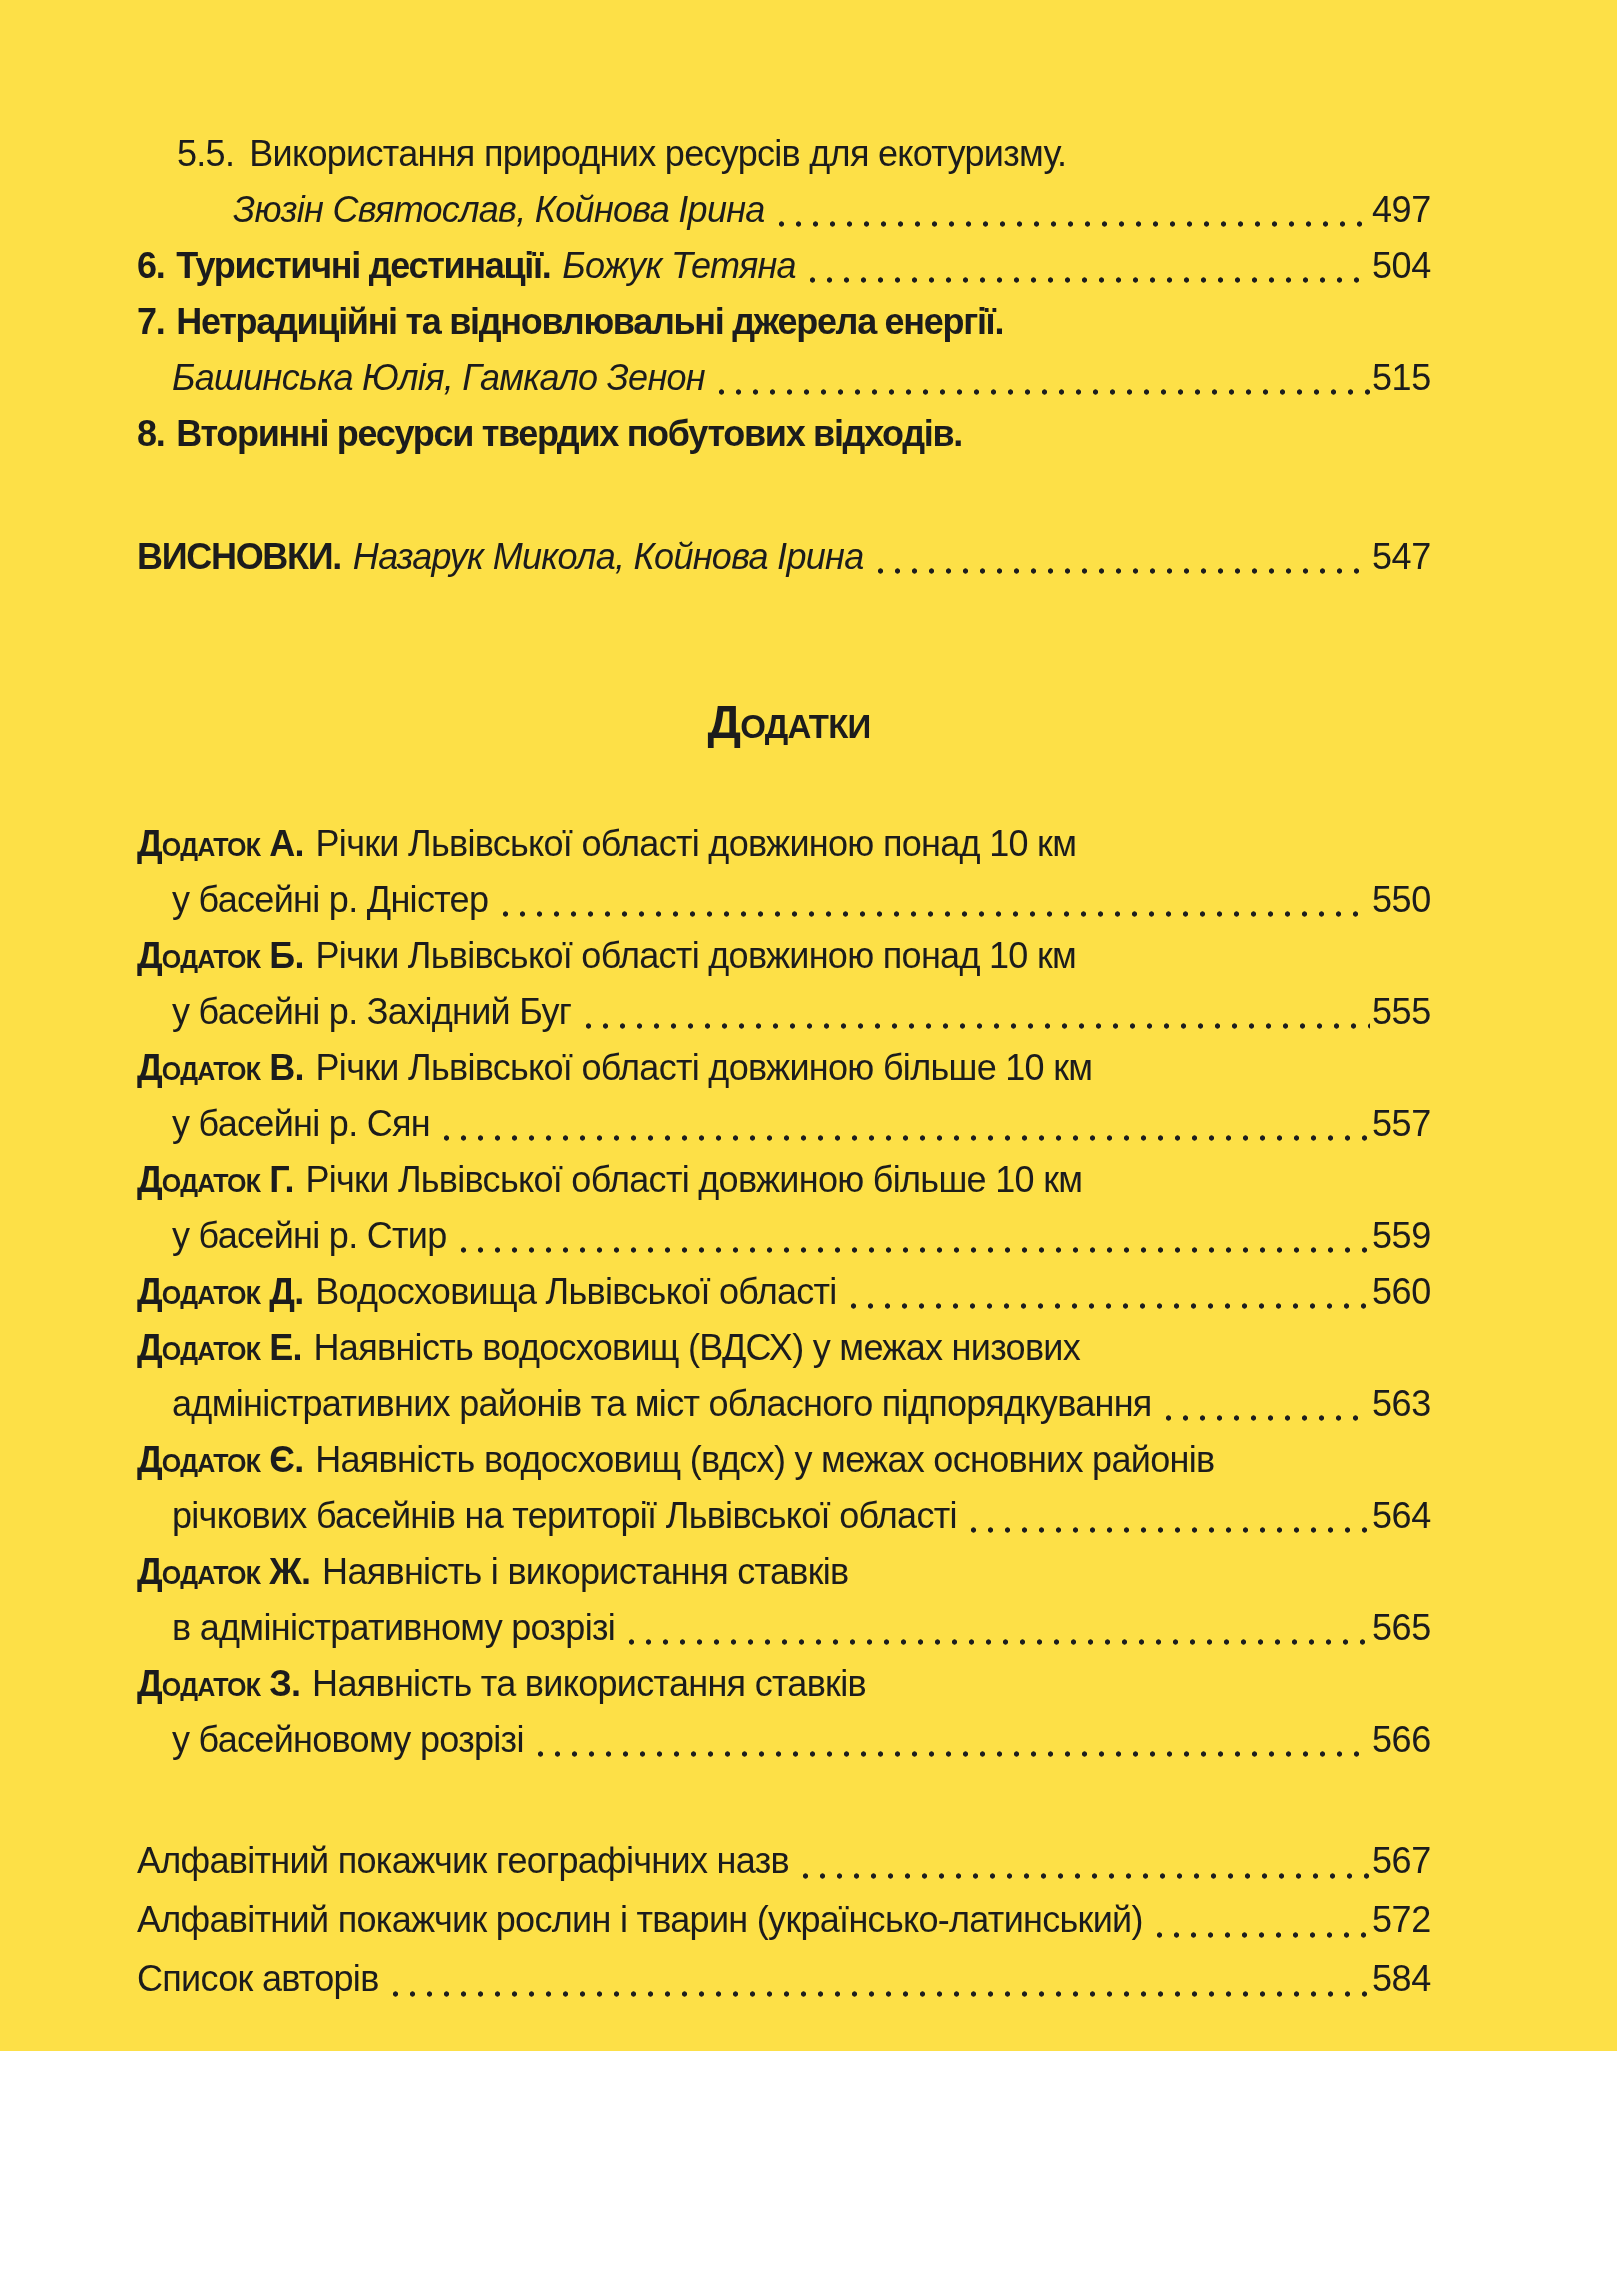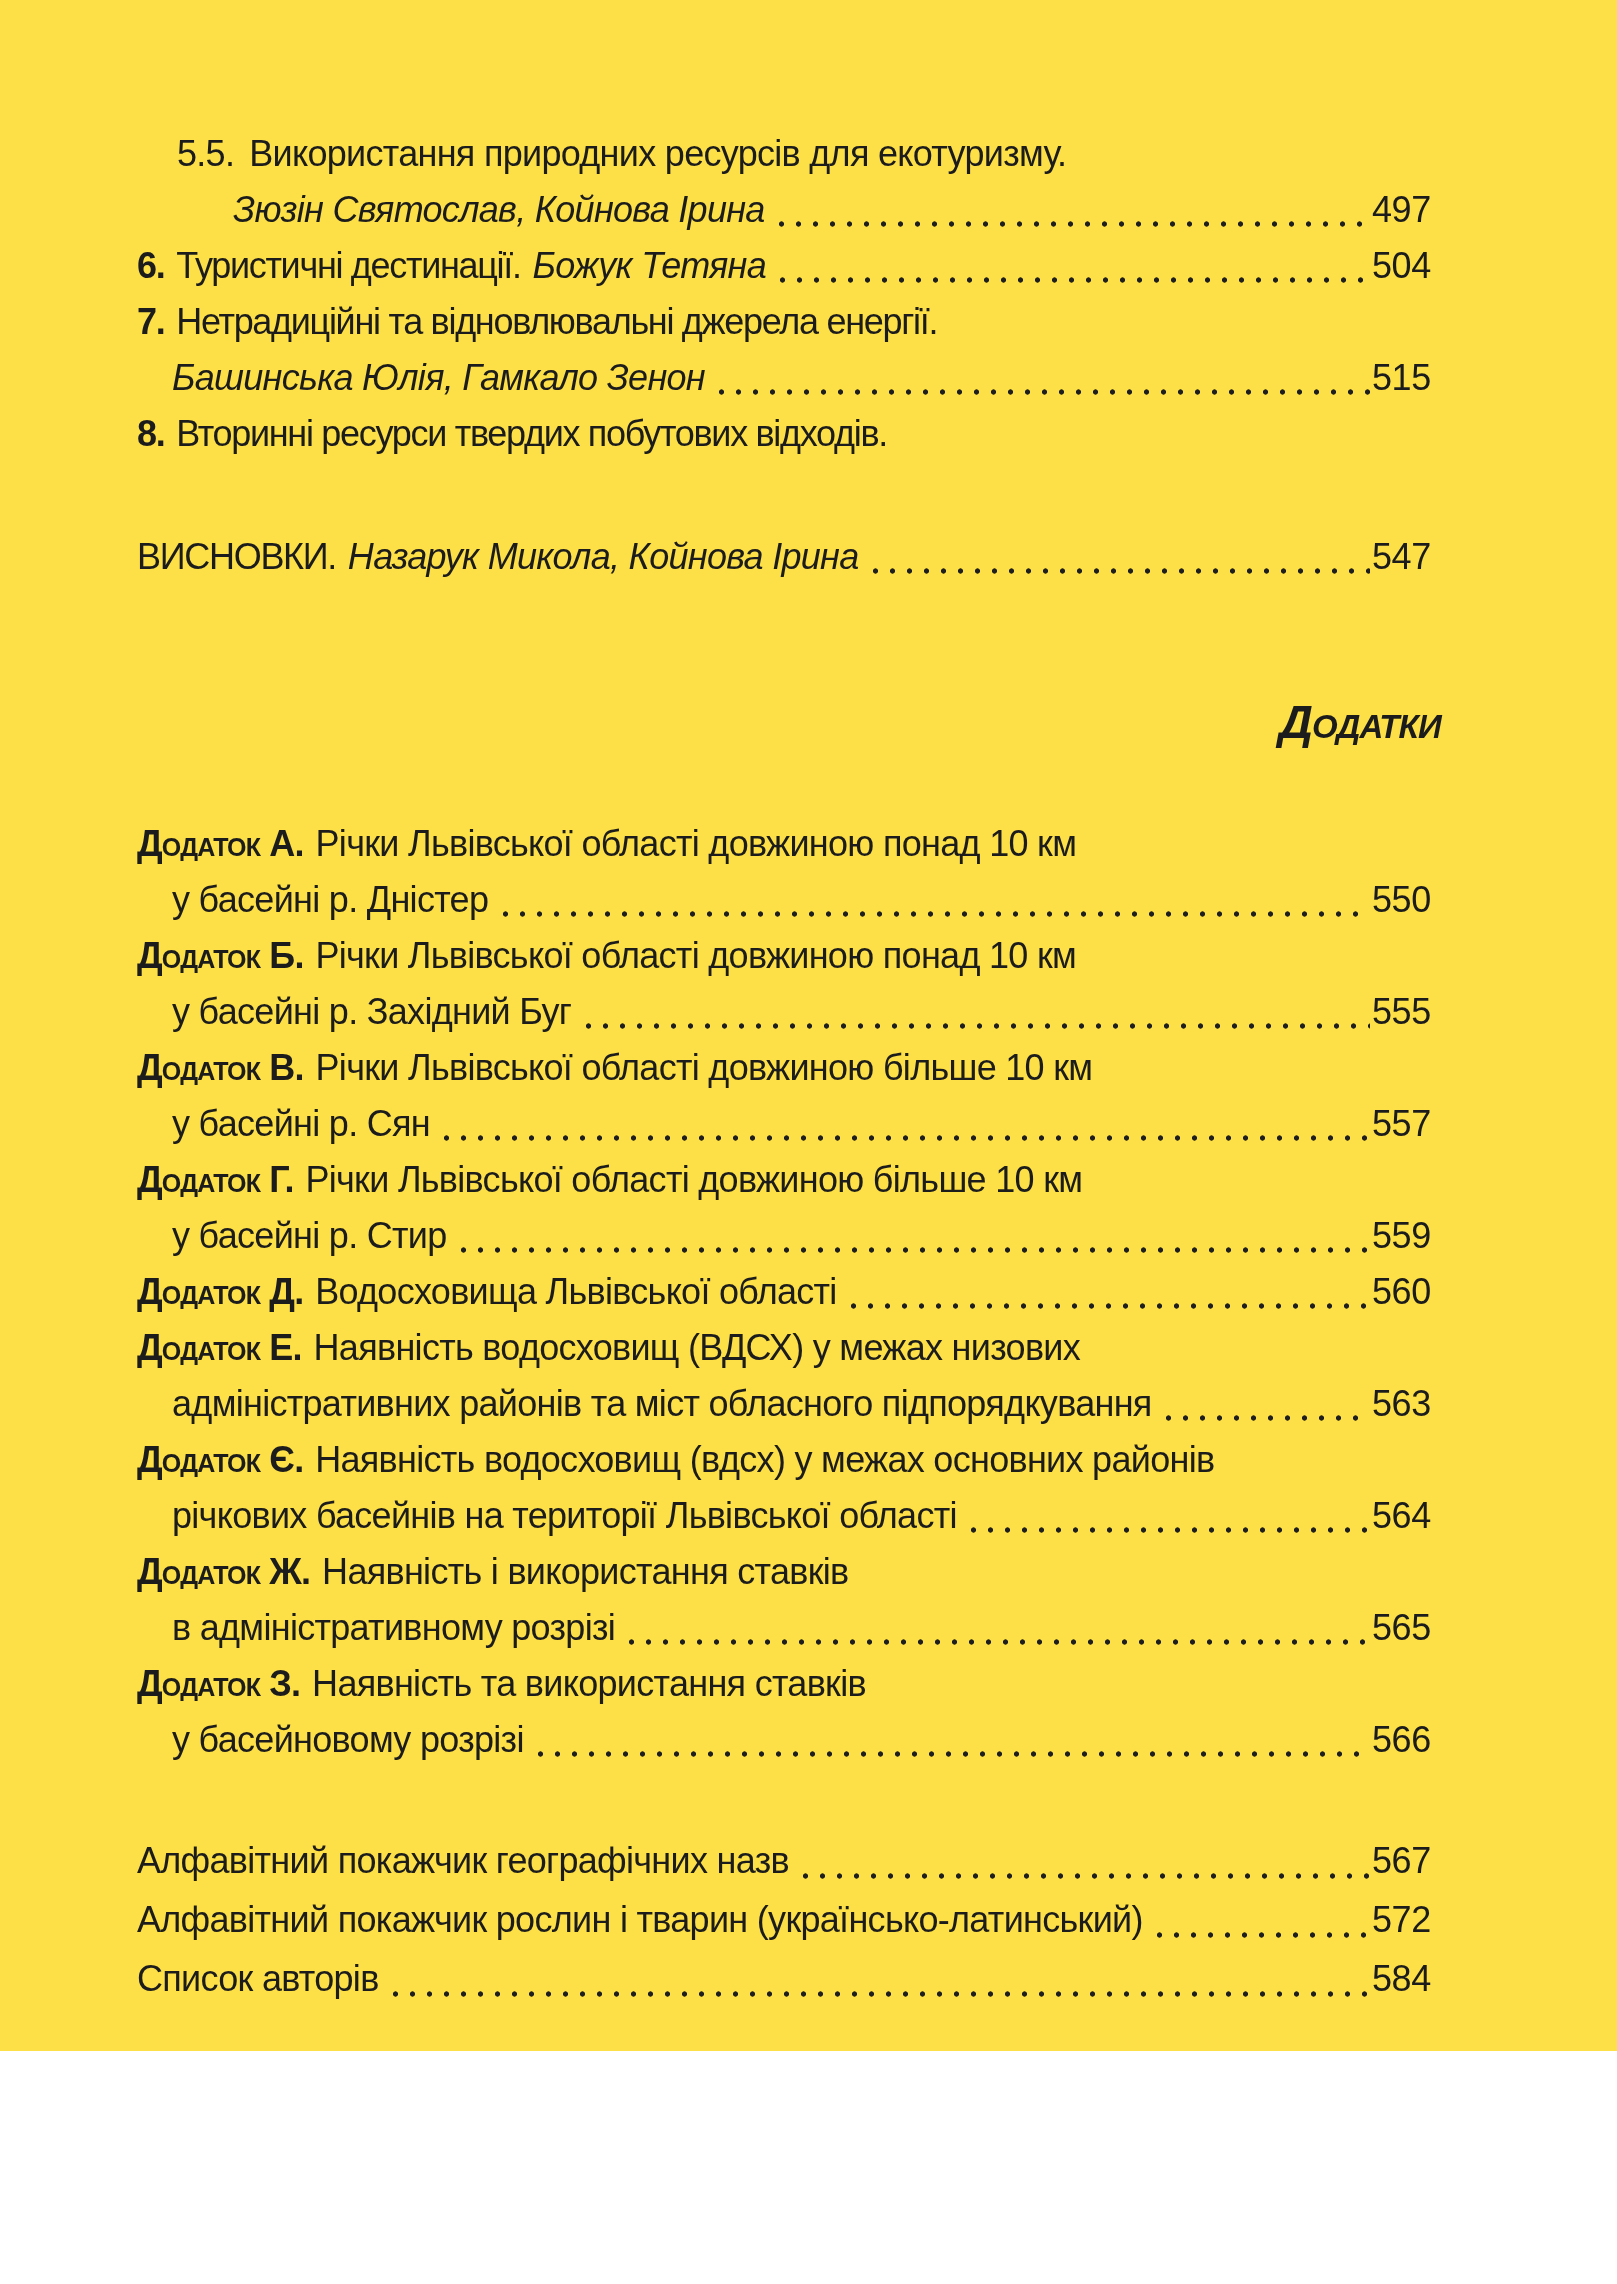--- a/index.html
+++ b/index.html
@@ -22,21 +22,21 @@
     display: flex;
     align-items: baseline;
     height: 56px;
     line-height: 56px;
     font-size: 36px;
     letter-spacing: -0.7px;
     white-space: nowrap;
   }
   .app-row { height: 56px; line-height: 56px; }
   .back-row { height: 59px; line-height: 59px; }
-  .bold { font-weight: normal; letter-spacing: -1.3px; }
+  .bold { font-weight: bold; letter-spacing: -1.3px; }
   .italic { font-style: italic; }
   .num { font-weight: bold; letter-spacing: -1.3px; margin-right: 11.8px; }
   .num-plain { font-weight: normal; letter-spacing: -0.7px; margin-right: 15px; }
   .gap { display: inline-block; width: 11.8px; }
   .sub-indent { margin-left: 40px; }
   .authors-deep { margin-left: 96px; }
   .cont-indent { margin-left: 35px; }
   .leader {
     flex: 1 1 auto;
     min-width: 25px;
@@ -59,22 +59,21 @@
   .conclusions { margin-top: 67px; }
   .appendices-heading {
     margin-top: 101px;
     margin-bottom: 59px;
     height: 71px;
     line-height: 71px;
     font-size: 47px;
     font-weight: bold;
     font-variant: small-caps;
     letter-spacing: -0.8px;
-    text-align: right;
-    font-style: italic;
+    text-align: center;
   }
   .back-block { margin-top: 63px; }
   .footer {
     margin-top: 118px;
     height: 51px;
     line-height: 51px;
     font-size: 34px;
     text-align: center;
     letter-spacing: 0;
   }

